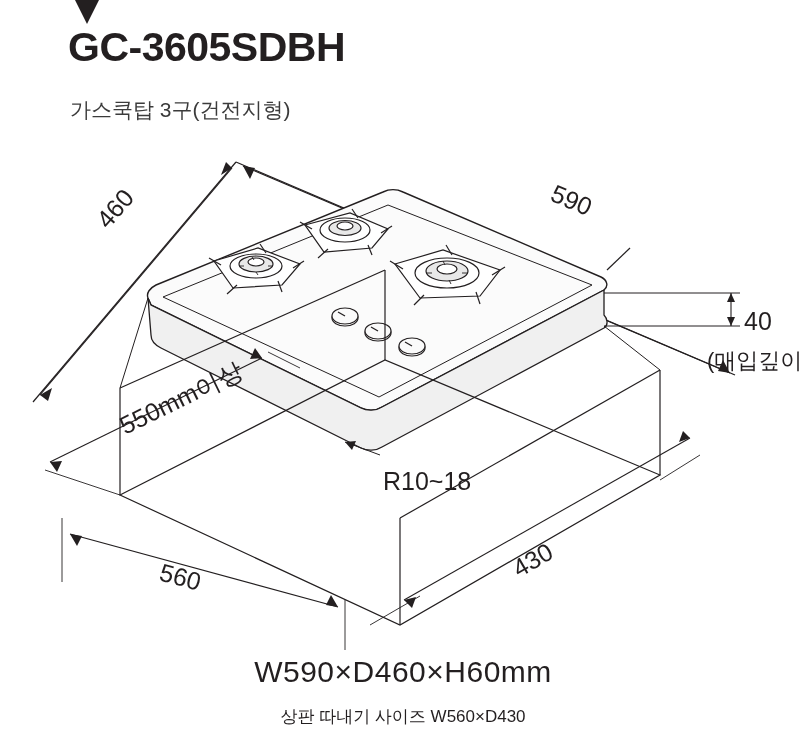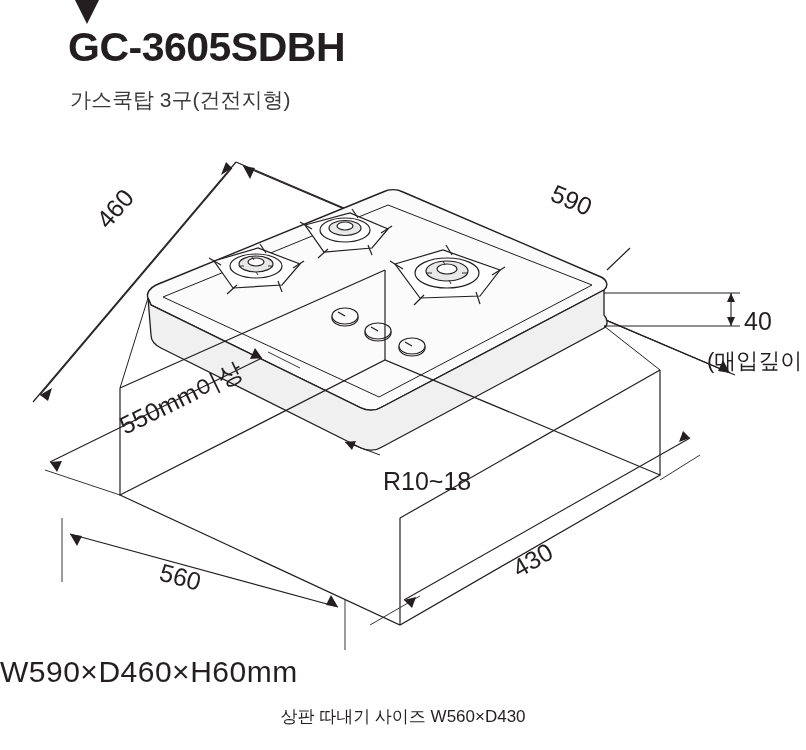--- a/index.html
+++ b/index.html
@@ -30,37 +30,38 @@
     top: 24px;
     font-size: 41px;
     font-weight: 700;
     letter-spacing: -0.5px;
     color: #231f20;
     white-space: nowrap;
   }
   .model-sub {
     position: absolute;
     left: 70px;
-    top: 86px;
+    top: 96px;
     font-size: 21px;
     color: #3b3b3b;
     white-space: nowrap;
   }
   .diagram {
     position: absolute;
     left: 0;
     top: 130px;
     width: 806px;
     height: 520px;
   }
   .footer-main {
     position: absolute;
     left: 0;
     top: 655px;
     width: 806px;
+    text-align: center;
     font-size: 30px;
     color: #231f20;
     letter-spacing: 0.5px;
   }
   .footer-sub {
     position: absolute;
     left: 0;
     top: 705px;
     width: 806px;
     text-align: center;

